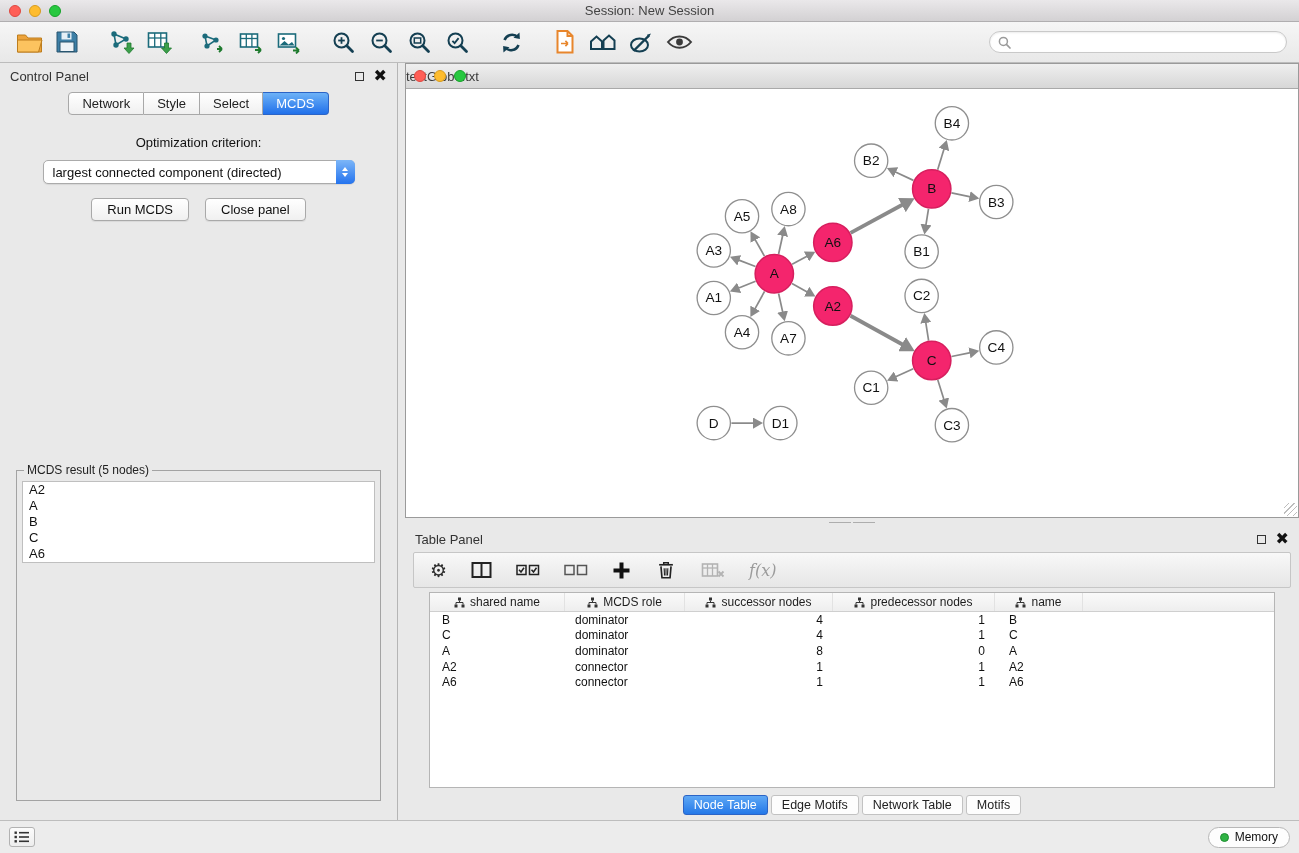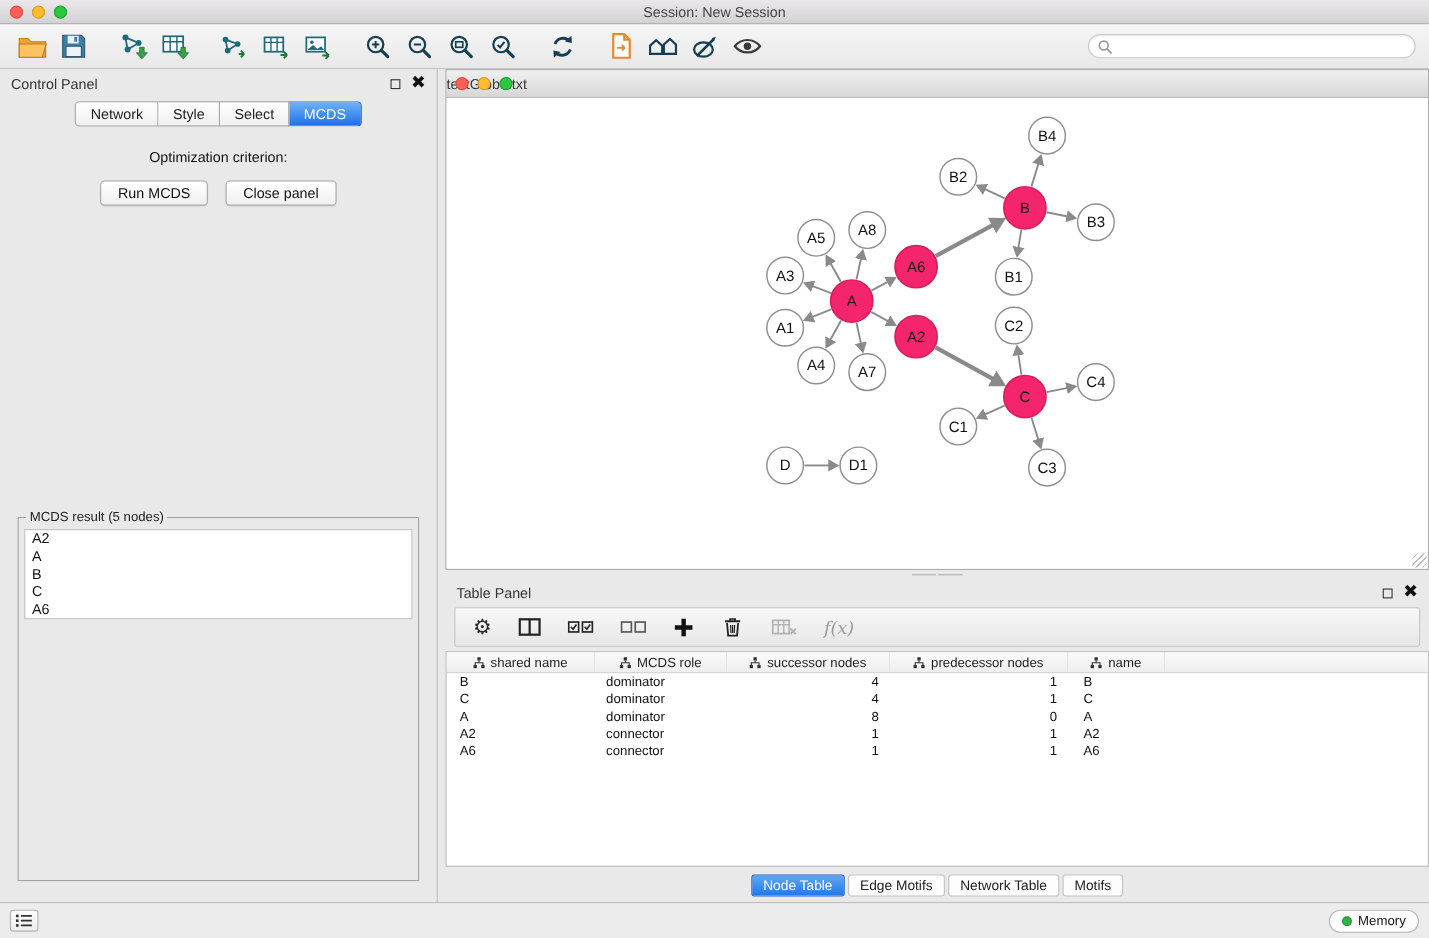--- a/index.html
+++ b/index.html
@@ -65,21 +65,21 @@
 .h-splitter{height:8px;display:flex;align-items:center;justify-content:center;gap:2px;}
 .h-splitter i{display:block;width:22px;height:1px;background:#adadad;}
 
 
 .table-panel{flex:1;display:flex;flex-direction:column;min-height:0;}
 .table-toolbar{margin:0 8px;height:36px;background:linear-gradient(#f8f8f8,#e6e6e6);border:1px solid #c6c6c6;border-radius:2px;display:flex;align-items:center;gap:24px;padding:0 16px;flex:0 0 36px;}
 .tt-btn{display:flex;align-items:center;justify-content:center;}
 .glyph{font-family:"DejaVu Sans",sans-serif;}
 .gear{font-size:19px;color:#2c2c2c;line-height:1;}
 .fx{font-family:"DejaVu Serif","Liberation Serif",serif;font-style:italic;font-size:16px;color:#9b9b9b;}
-.tablebox{margin:4px 0 2px;background:#fff;border:1px solid #b5b5b5;flex:1;overflow:hidden;display:flex;flex-direction:column;}
+.tablebox{margin:4px 24px 2px;background:#fff;border:1px solid #b5b5b5;flex:1;overflow:hidden;display:flex;flex-direction:column;}
 .tgrid{display:grid;grid-template-columns:135px 120px 148px 162px 88px 1fr;}
 .thead{border-bottom:1px solid #cfcfcf;flex:0 0 19px;}
 .hcell{display:flex;align-items:center;justify-content:center;gap:5px;border-right:1px solid #e2e2e2;font-size:12px;color:#1d1d1d;height:18px;background:linear-gradient(#fafafa,#eeeeee);}
 .trow{height:15.6px;align-items:center;}
 .tcell{font-size:12px;color:#111;white-space:nowrap;overflow:hidden;}
 .tcell.c0{padding-left:12px;}
 .tcell.c1{padding-left:10px;}
 .tcell.c2,.tcell.c3{text-align:right;padding-right:10px;}
 .tcell.c4{padding-left:14px;}
 .bottom-tabs{height:30px;display:flex;align-items:center;justify-content:center;gap:3px;flex:0 0 30px;}
@@ -249,20 +249,27 @@
       <span class="ph-btn"><span class="float-glyph"></span></span>
       <span class="ph-btn close-glyph">✖</span>
     </div>
     <div class="seg">
       <div class="seg-btn">Network</div>
       <div class="seg-btn">Style</div>
       <div class="seg-btn">Select</div>
       <div class="seg-btn active">MCDS</div>
     </div>
     <div class="opt-label">Optimization criterion:</div>
+    <div class="combo">
+      <span class="combo-text">largest connected component (directed)</span>
+      <span class="combo-stepper">
+          <span class="tri-up"></span>
+          <span class="tri-down"></span>
+        </span>
+    </div>
     <div class="btn-row">
       <button class="mac-btn">Run MCDS</button>
       <button class="mac-btn">Close panel</button>
     </div>
     <fieldset class="result-fieldset">
       <legend>MCDS result (5 nodes)</legend>
       <div class="listbox">
           <div class="list-item">A2</div>
           <div class="list-item">A</div>
           <div class="list-item">B</div>

